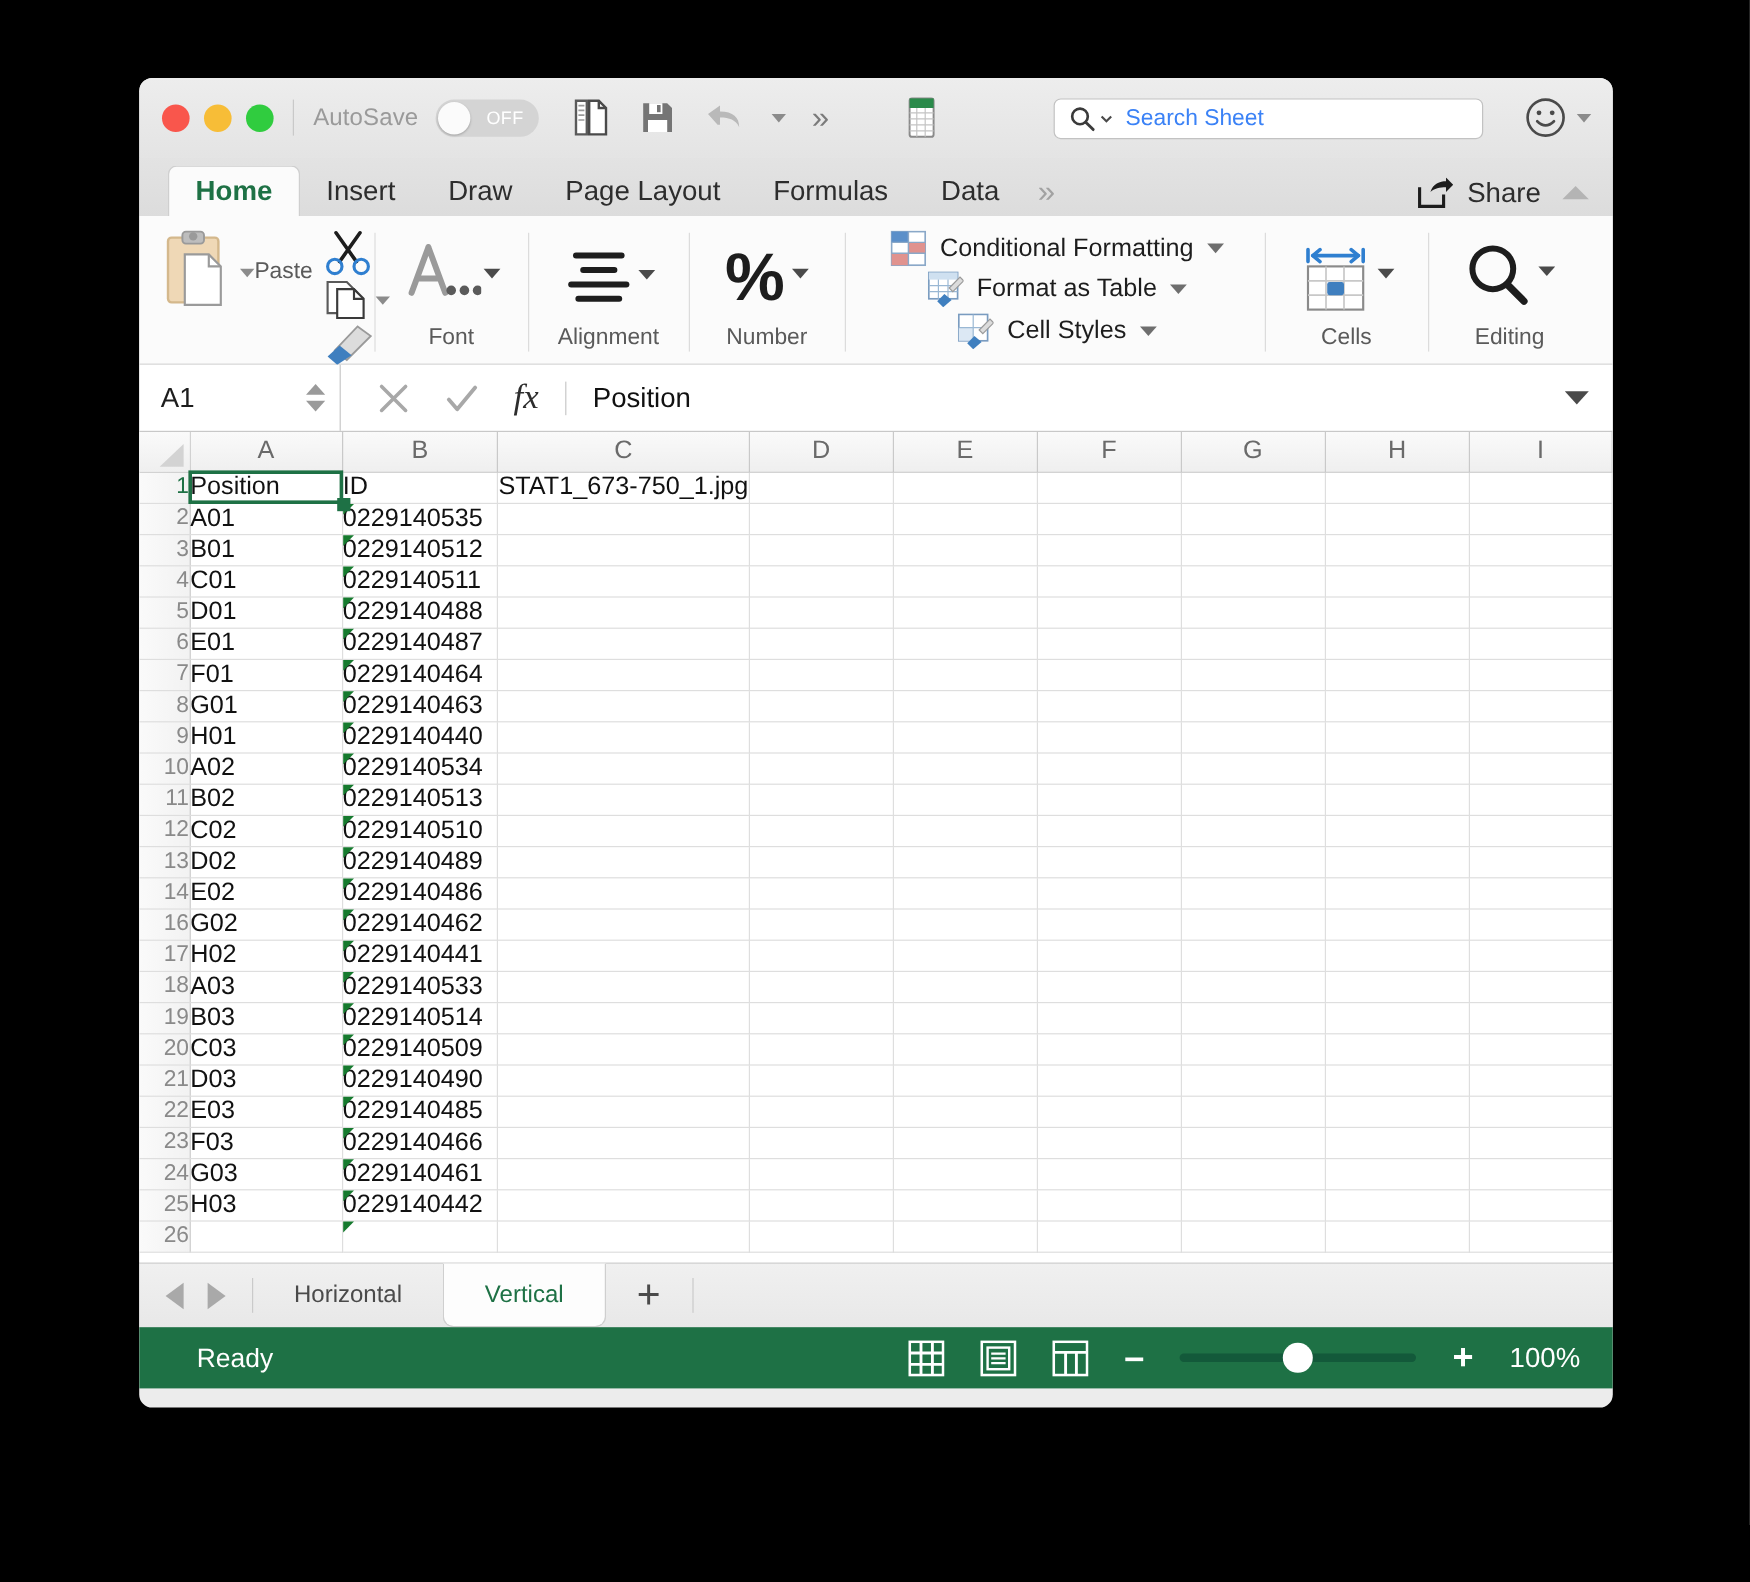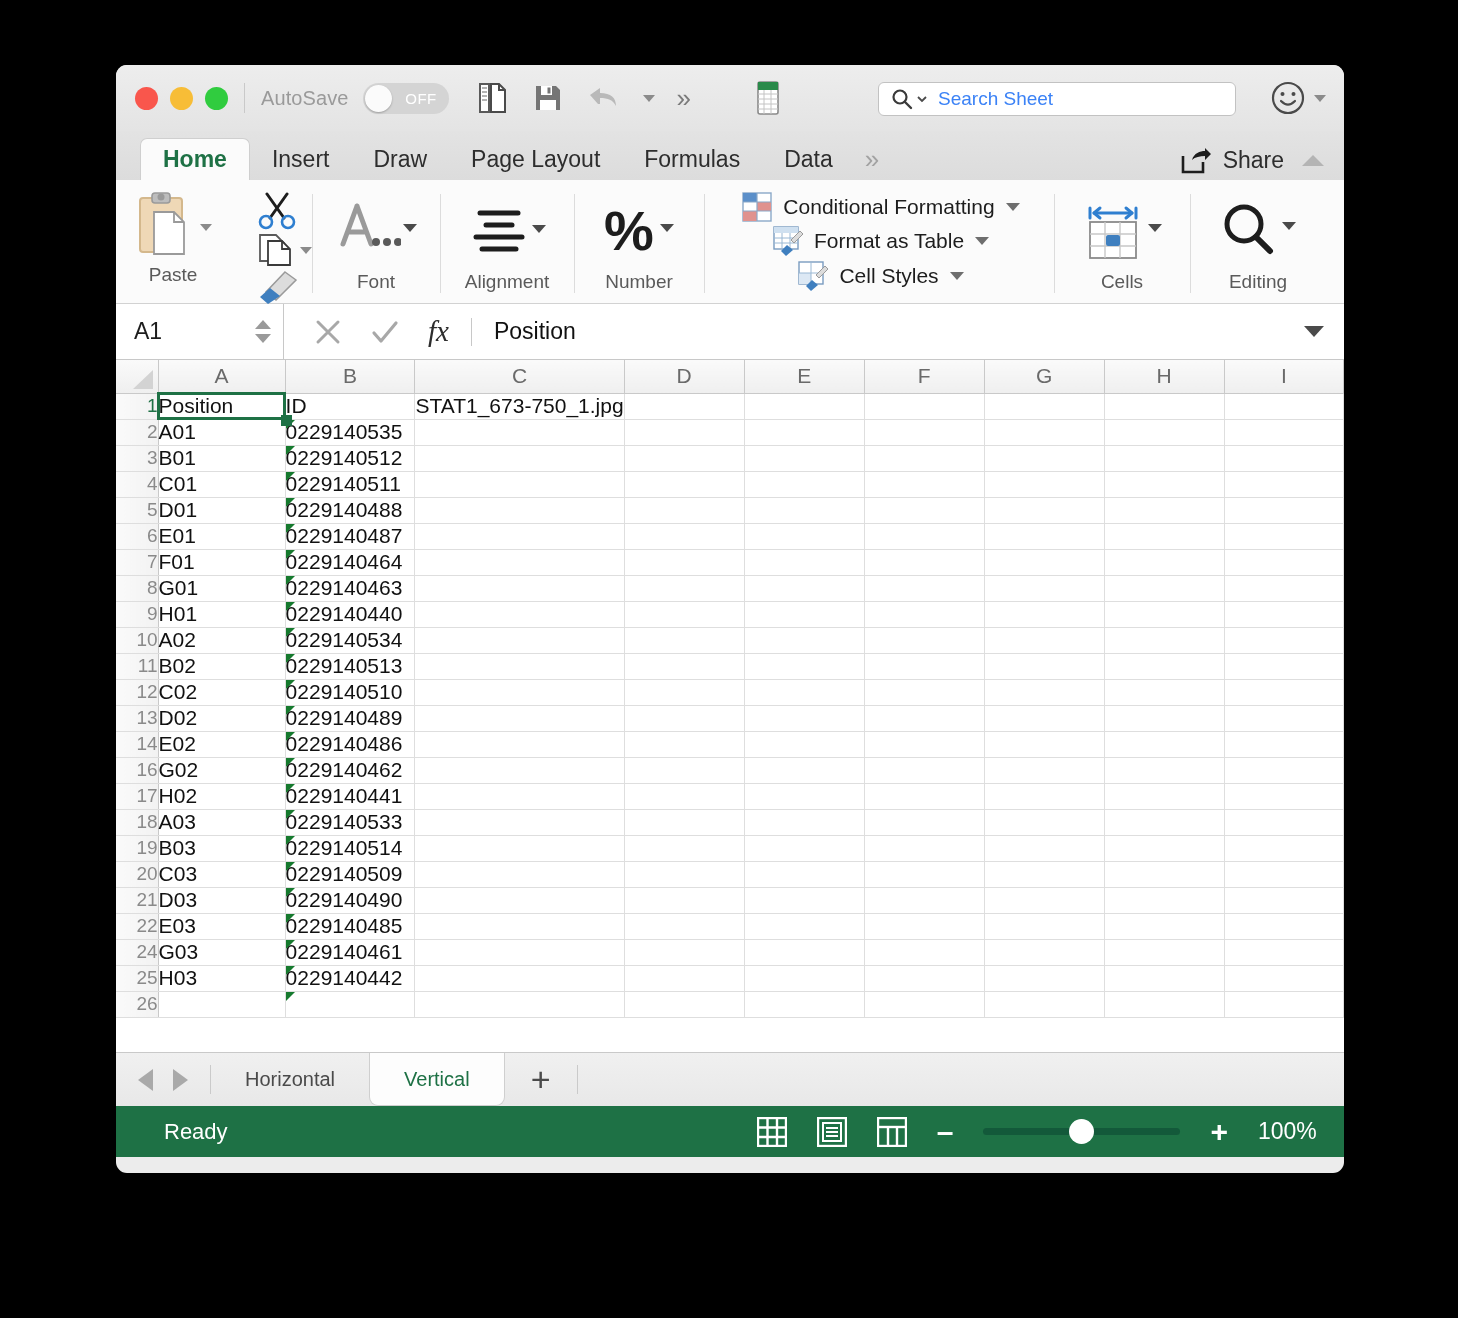--- a/index.html
+++ b/index.html
@@ -421,21 +421,21 @@
         <path d="M11 12 C13 5 19 3 24 3 L24 0 L30 6 L24 12 L24 8 C19 8 14 9 11 12 Z" fill="#1d1d1d"></path>
       </svg>
       <span class="lbl">Share</span>
       <div class="up-chevron"></div>
     </div>
   </div>
 
   <div id="ribbon">
 
     <div class="rgroup" id="g-paste">
-      <div style="display:flex;flex-direction:column;align-items:center;margin-left:18px;text-align:right;">
+      <div style="display:flex;flex-direction:row;align-items:center;margin-left:18px;text-align:right;">
         <div style="display:flex;align-items:flex-start;">
           <svg width="62" height="72" viewBox="0 0 62 72">
             <rect x="6" y="8" width="42" height="54" rx="3" fill="#efd8b6" stroke="#d4b88c" stroke-width="2"></rect>
             <rect x="18" y="3" width="18" height="10" rx="3" fill="#bdbdbd" stroke="#9a9a9a" stroke-width="1.6"></rect>
             <circle cx="27" cy="7" r="3.5" fill="#9a9a9a"></circle>
             <path d="M20 22 h20 l10 10 v32 h-30 z" fill="#fff" stroke="#9a9a9a" stroke-width="1.8"></path>
             <path d="M40 22 v10 h10" fill="none" stroke="#9a9a9a" stroke-width="1.8"></path>
           </svg>
           <div class="tiny-caret" style="margin-top:34px;margin-left:4px;"></div>
         </div>
@@ -872,20 +872,32 @@
             <td class="cell">0229140485<span class="errmark"></span></td>
             <td class="cell"></td>
             <td class="cell"></td>
             <td class="cell"></td>
             <td class="cell"></td>
             <td class="cell"></td>
             <td class="cell"></td>
             <td class="cell"></td>
           </tr>
           <tr>
+            <td class="rowh">23</td>
+            <td class="cell">F03</td>
+            <td class="cell">0229140466<span class="errmark"></span></td>
+            <td class="cell"></td>
+            <td class="cell"></td>
+            <td class="cell"></td>
+            <td class="cell"></td>
+            <td class="cell"></td>
+            <td class="cell"></td>
+            <td class="cell"></td>
+          </tr>
+          <tr>
             <td class="rowh">24</td>
             <td class="cell">G03</td>
             <td class="cell">0229140461<span class="errmark"></span></td>
             <td class="cell"></td>
             <td class="cell"></td>
             <td class="cell"></td>
             <td class="cell"></td>
             <td class="cell"></td>
             <td class="cell"></td>
             <td class="cell"></td>

